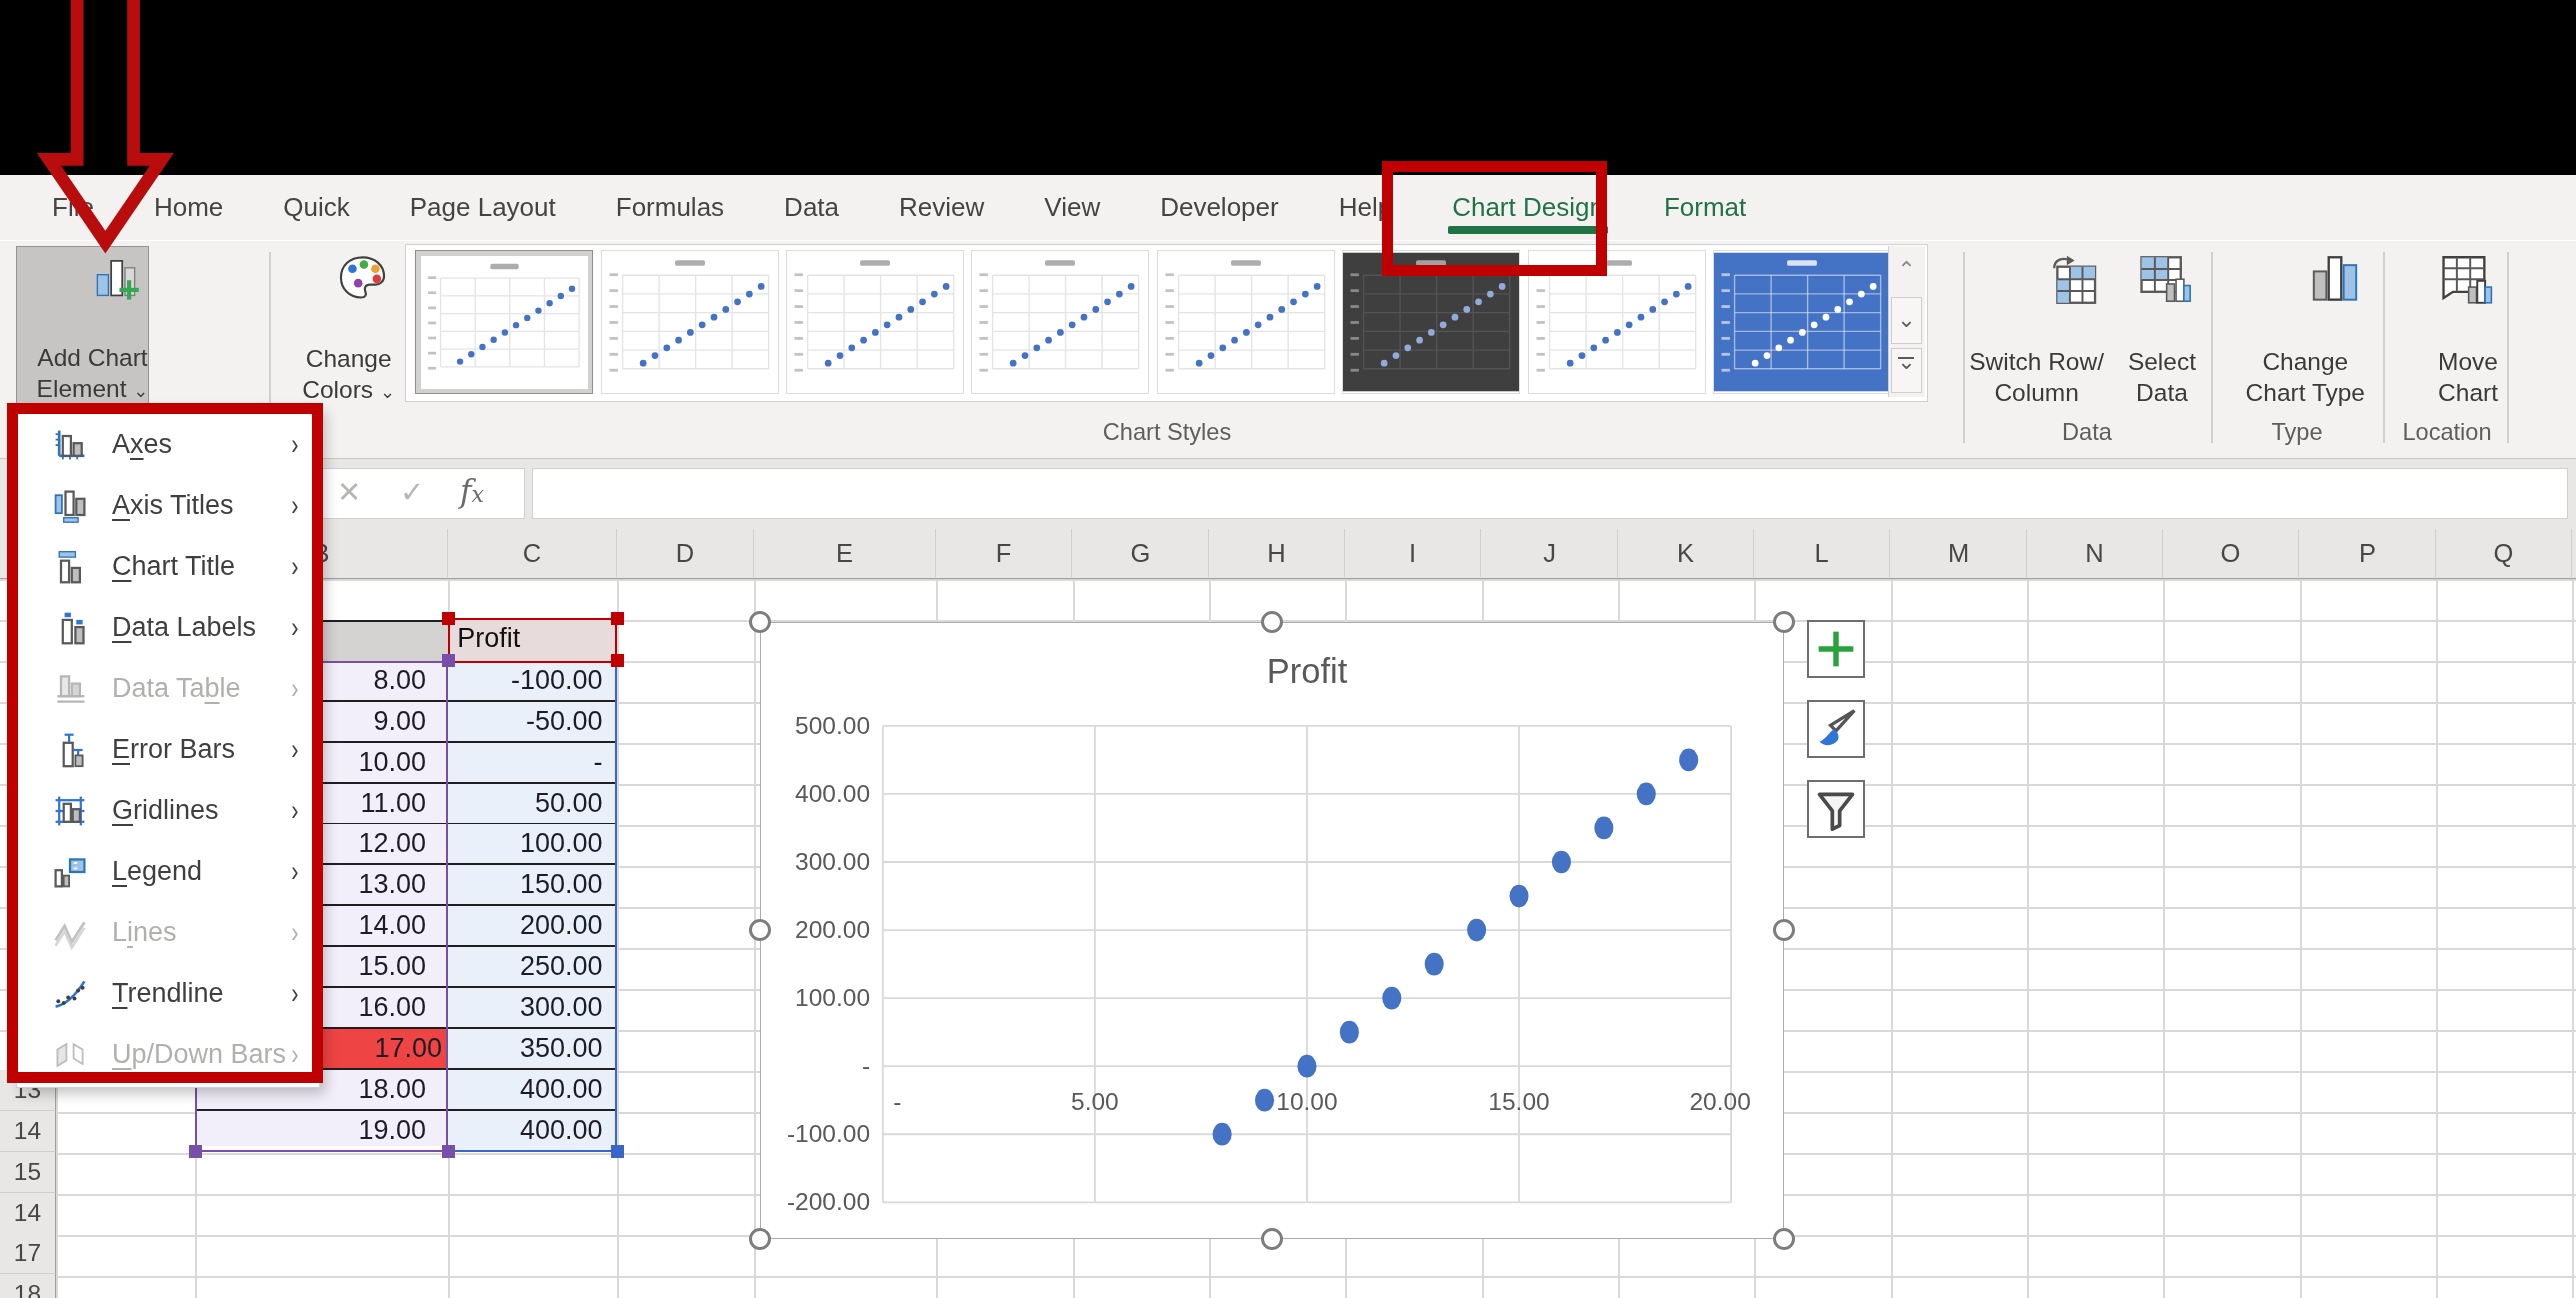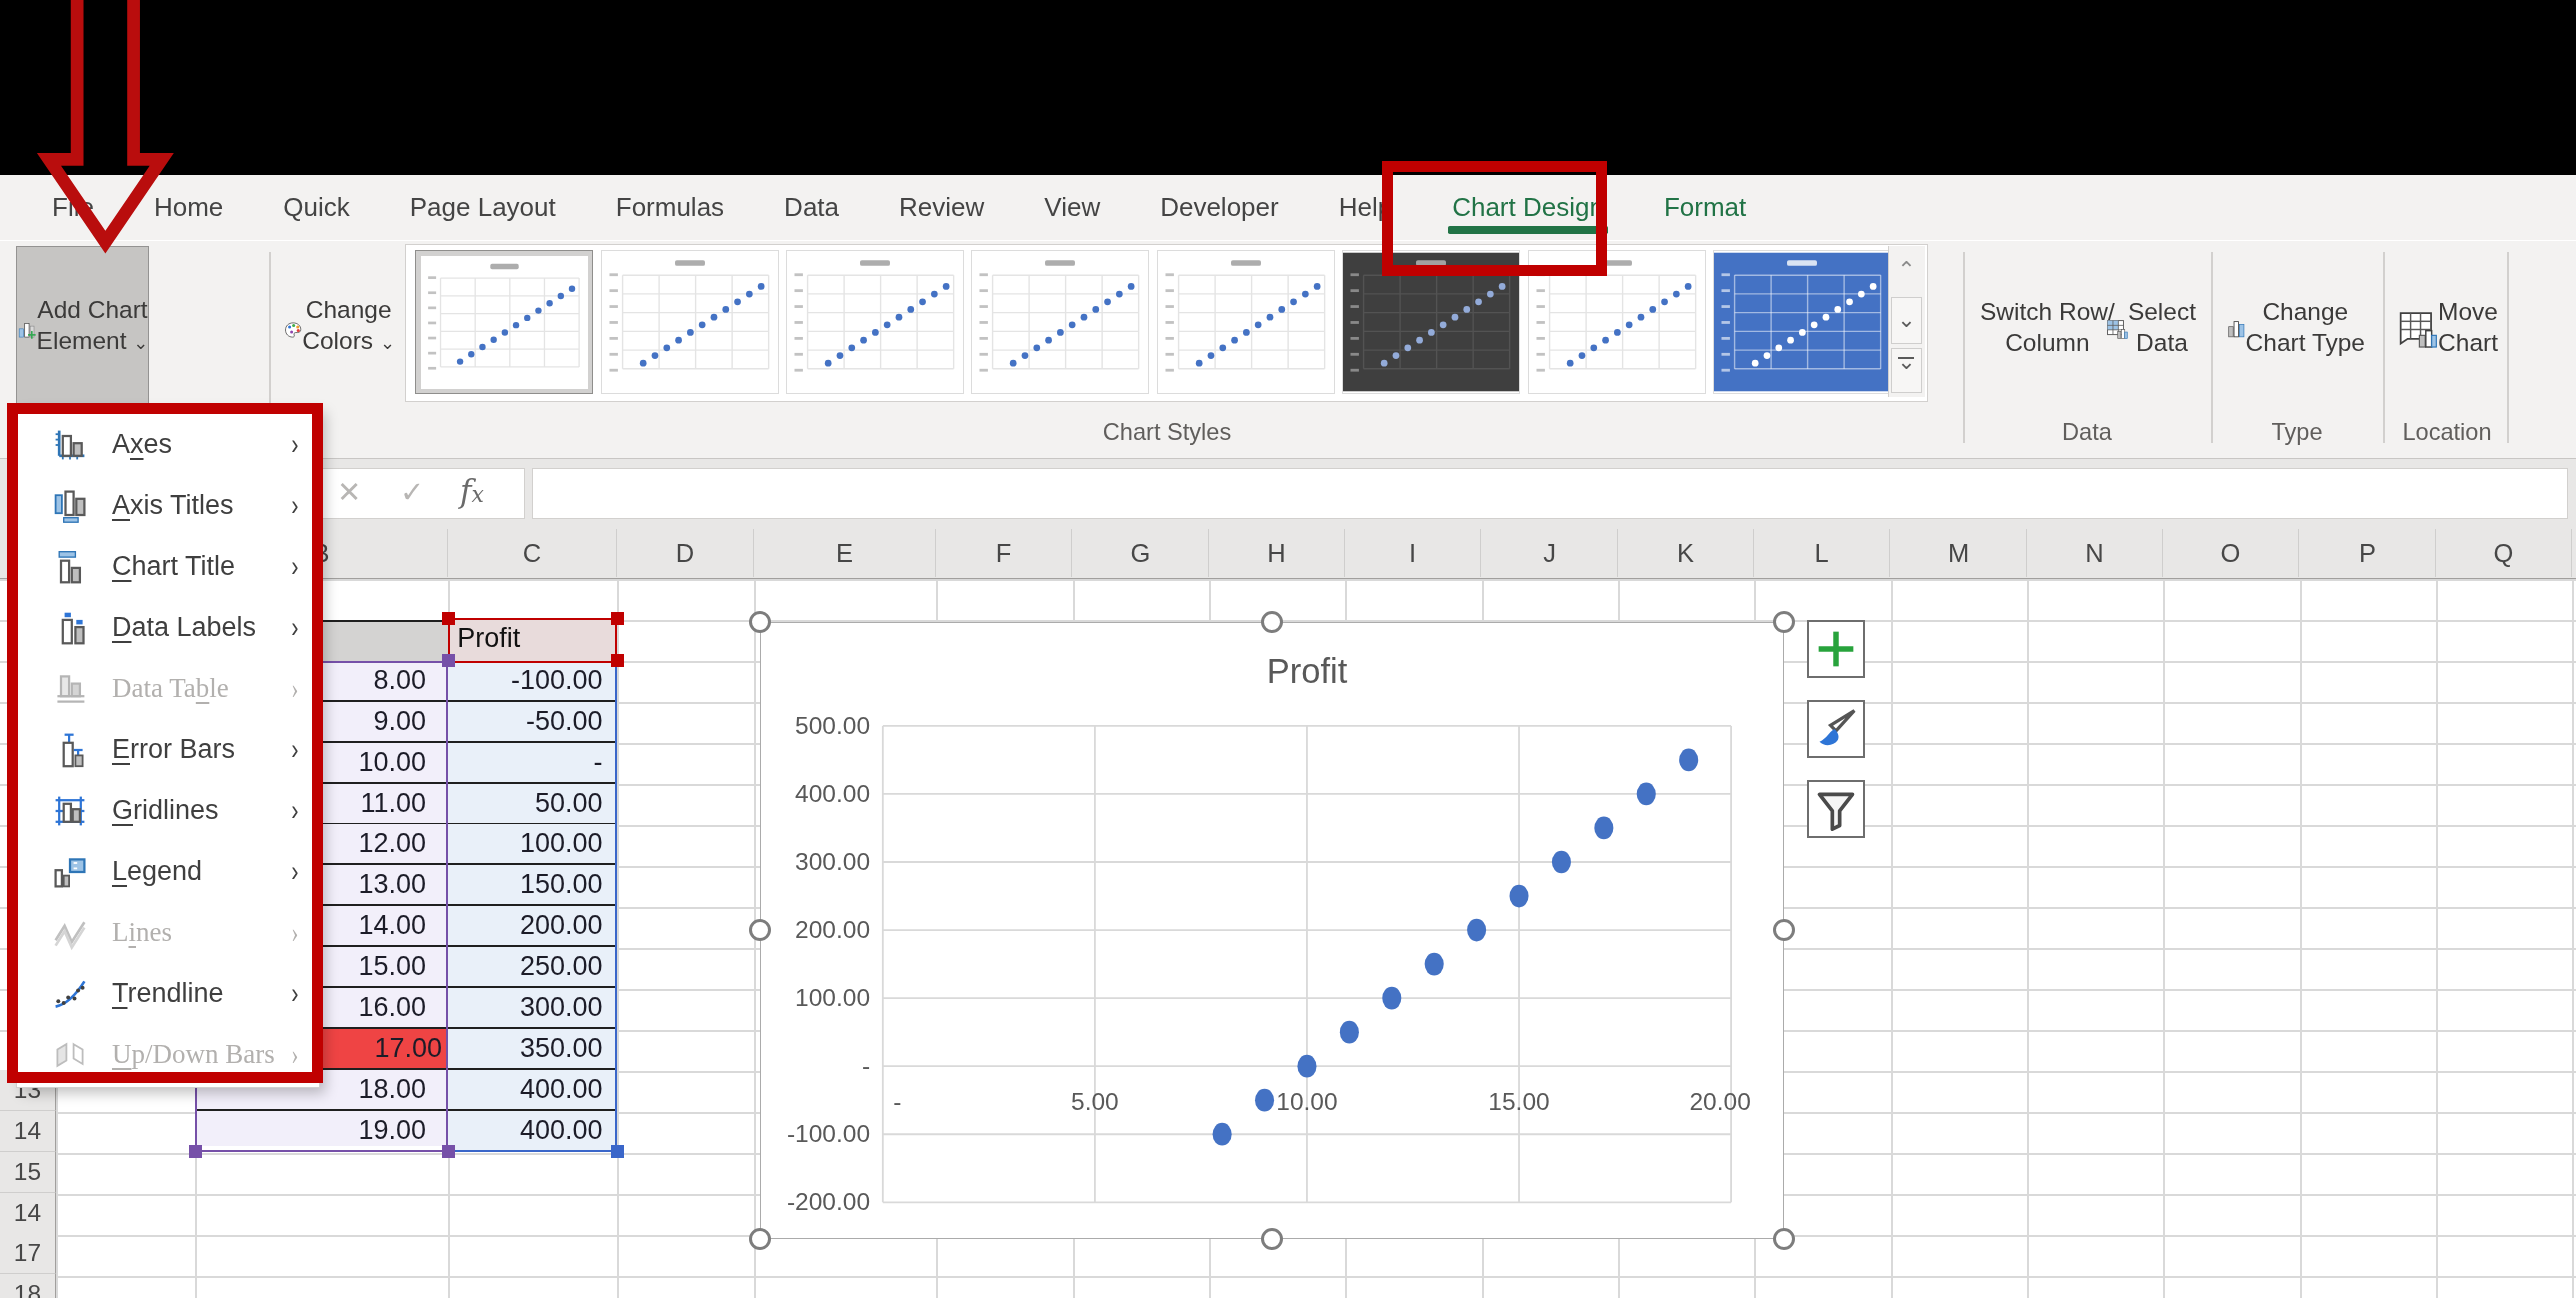--- a/index.html
+++ b/index.html
@@ -7,21 +7,21 @@
         font-family:"Liberation Sans","DejaVu Sans",sans-serif;background:#fff;}
   .abs{position:absolute;}
   
   .black-band{left:0;top:0;width:2576px;height:175px;background:#000;z-index:6;}
   .tabrow{left:0;top:175px;width:2576px;height:65px;background:#f3f2f1;z-index:5;
           display:flex;align-items:center;padding-left:22px;box-sizing:border-box;}
   .tab{font-size:26px;color:#444;padding:0 30px;height:65px;line-height:65px;position:relative;white-space:nowrap;}
   .tab.ctx{color:#217346;}
   .tab .uline{position:absolute;left:25.5px;right:25.5px;bottom:6.4px;height:7.3px;background:#217346;border-radius:1.8px;}
   .ribbon{left:0;top:241px;width:2576px;height:218px;background:#f3f2f1;z-index:5;border-bottom:1.8px solid #c8c6c4;box-sizing:border-box;}
-  .rbtn{position:absolute;display:flex;flex-direction:row;align-items:center;color:#3b3a39;}
+  .rbtn{position:absolute;display:flex;flex-direction:column;align-items:flex-end;color:#3b3a39;gap:38px;}
   .rbtn .lbl{font-size:24.5px;line-height:31px;text-align:center;white-space:nowrap;}
   .caret{font-size:18px;color:#3b3a39;}
   .vsep{position:absolute;top:11px;width:1.8px;height:191px;background:#d2d0ce;}
   .grplbl{position:absolute;top:178px;font-size:23.6px;color:#605e5c;white-space:nowrap;transform:translateX(-50%);}
   .pressed{background:#c6c5c3;border:1.8px solid #949392;box-sizing:border-box;}
   .gallery{position:absolute;left:405px;top:2.7px;width:1523px;height:158px;background:#fff;border:1.8px solid #d2d0ce;box-sizing:border-box;}
   .thumb{position:absolute;top:5.5px;width:178px;height:144px;box-sizing:border-box;border:1.8px solid #dcdcdc;background:#fff;}
   .thumb.sel{border:1.8px solid #8f8e8c;background:#d2d1d0;padding:4.5px;}
   .scrollcol{position:absolute;right:1.8px;top:1.8px;width:36px;height:151px;border-left:1.8px solid #d2d0ce;background:#f3f2f1;}
   .scb{position:absolute;left:1.8px;width:31px;text-align:center;color:#5a5a5a;font-size:22px;border:1.8px solid #cfcecd;background:#f7f6f5;box-sizing:border-box;}
@@ -46,21 +46,21 @@
   .chndl{position:absolute;width:22px;height:22px;border-radius:50%;background:#fff;border:3.6px solid #7d7d7d;box-sizing:border-box;z-index:3;}
   .sidebtn{position:absolute;width:58px;height:58px;background:#fff;border:2.7px solid #6e6e6e;box-sizing:border-box;z-index:3;
            display:flex;align-items:center;justify-content:center;}
   
   .menu{left:16.4px;top:406px;width:304px;height:682px;background:#fff;z-index:10;
         box-shadow:5.5px 5.5px 12.7px rgba(0,0,0,.25);border:0.9px solid #d0d0d0;box-sizing:border-box;padding-top:7.3px;}
   .mitem{height:61px;display:flex;align-items:center;font-size:27px;color:#3f3f3f;}
   .mitem .ic{width:36px;height:36px;margin-left:35px;margin-right:23.6px;flex:none;}
   .mitem .mlabel{flex:1;}
   .mitem .marrow{margin-right:20px;font-size:29px;color:#3f3f3f;font-weight:300;transform:scaleX(.75);}
-  .mitem.dis{color:#b2b0ae;font-family:Liberation Serif, serif;}
+  .mitem.dis{color:#b2b0ae;}
   .mitem.dis .marrow{color:#b2b0ae;}
   .mitem u{text-underline-offset:4.5px;}
   
   .anno{z-index:20;pointer-events:none;}
   .redbox{position:absolute;border:11.8px solid #c00000;box-sizing:border-box;}
 </style>
 </head>
 <body>
 
 <div class="page">

